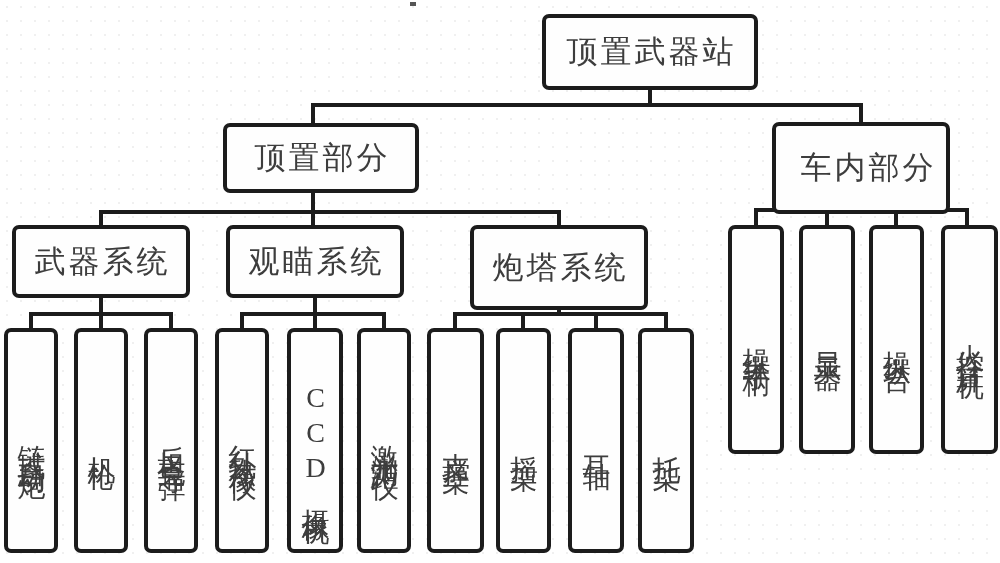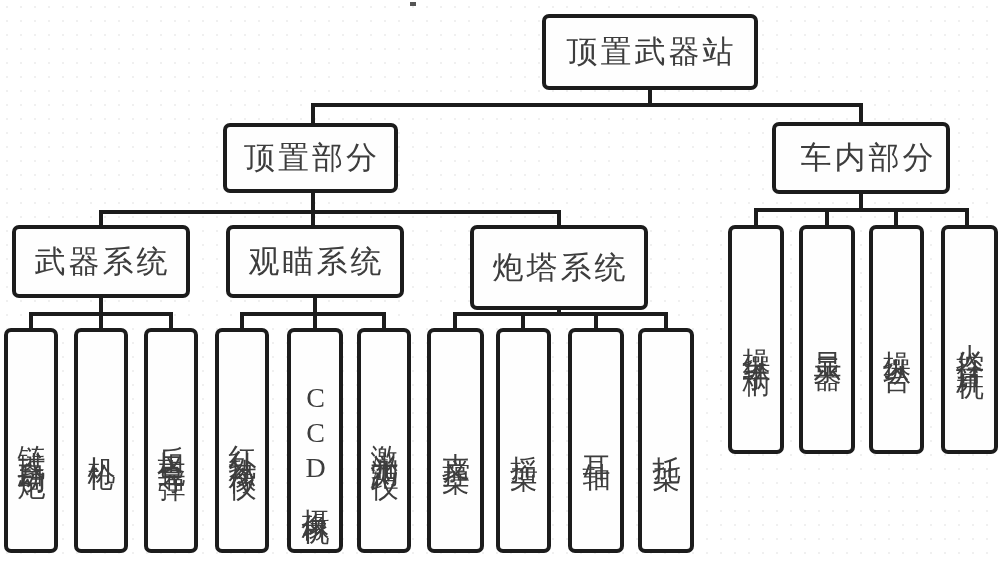--- a/index.html
+++ b/index.html
@@ -94,24 +94,24 @@
   <div class="line" style="left:825px;top:208px;width:4px;height:19px;"></div>
   <div class="line" style="left:894px;top:208px;width:4px;height:19px;"></div>
   <div class="line" style="left:965px;top:208px;width:4px;height:19px;"></div>
 
   <div class="speck" style="left:410px;top:2px;width:6px;height:4px;"></div>
 
   <div class="node" style="left:542px;top:14px;width:216px;height:76px;">
     <span class="lbl">顶置武器站</span>
   </div>
 
-  <div class="node" style="left:223px;top:123px;width:175px;height:70px;">
+  <div class="node" style="left:223px;top:123px;width:196px;height:70px;">
     <span class="lbl">顶置部分</span>
   </div>
-  <div class="node" style="left:772px;top:122px;width:178px;height:72px;padding-left:12px;">
+  <div class="node" style="left:772px;top:122px;width:178px;height:92px;padding-left:12px;">
     <span class="lbl">车内部分</span>
   </div>
 
   <div class="node" style="left:226px;top:225px;width:178px;height:73px;">
     <span class="lbl">观瞄系统</span>
   </div>
   <div class="node" style="left:12px;top:225px;width:178px;height:73px;">
     <span class="lbl">武器系统</span>
   </div>
   <div class="node" style="left:470px;top:225px;width:178px;height:85px;">

